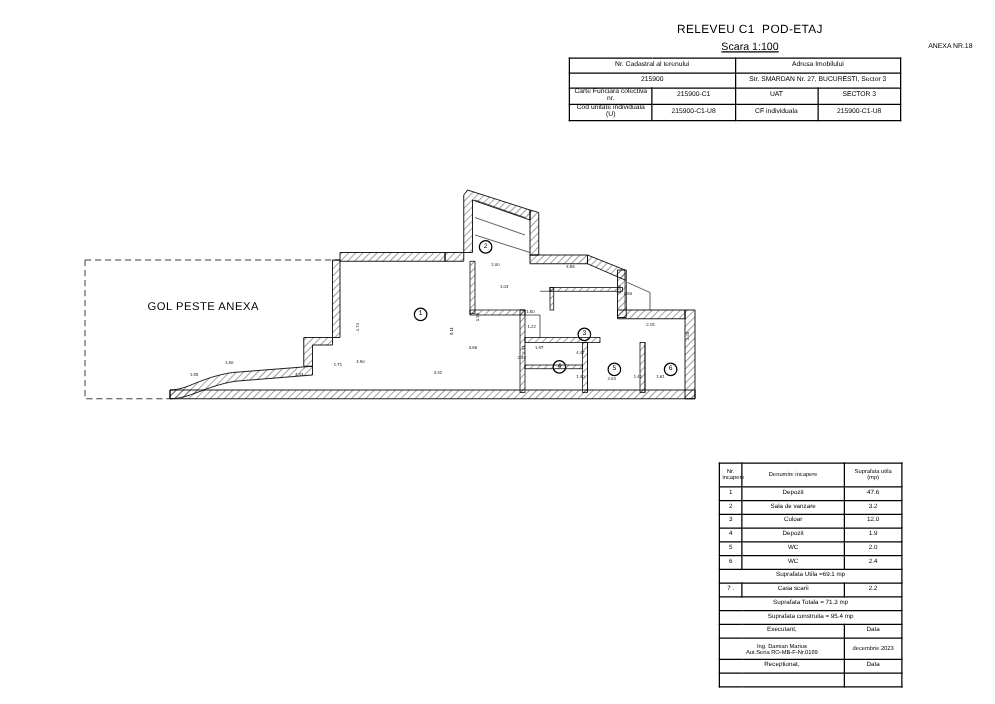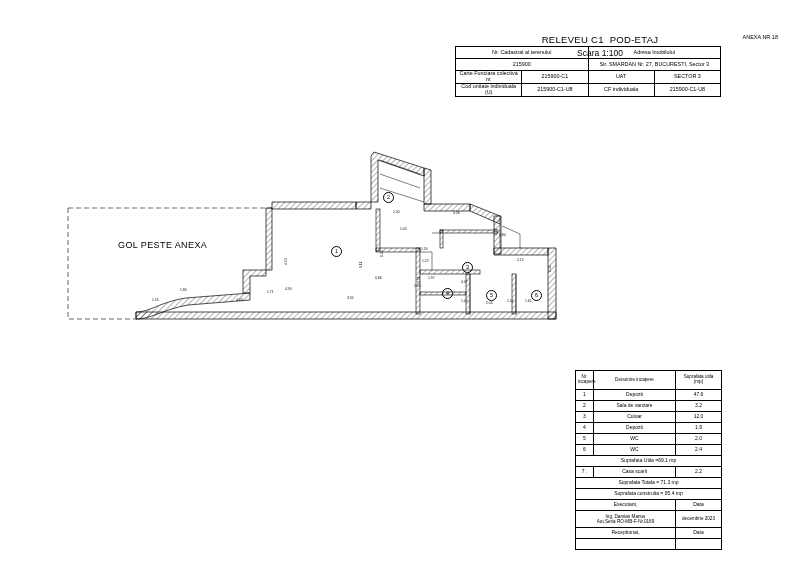--- a/index.html
+++ b/index.html
@@ -19,30 +19,30 @@
     background: #ffffff;
   }
 
   
   .title-block {
     position: absolute;
     left: 455px;
     top: 18px;
     width: 290px;
     text-align: center;
-    margin-top: 16px;
   }
   .title-main {
     font-size: 9.5px;
     letter-spacing: 0.3px;
     white-space: pre;
   }
   .title-scale {
     font-size: 8.5px;
     margin-top: 3px;
+    text-decoration: underline;
   }
   .anexa {
     position: absolute;
     right: 18px;
     top: 34px;
     font-size: 5.5px;
   }
 
   
   .hdr-table {

